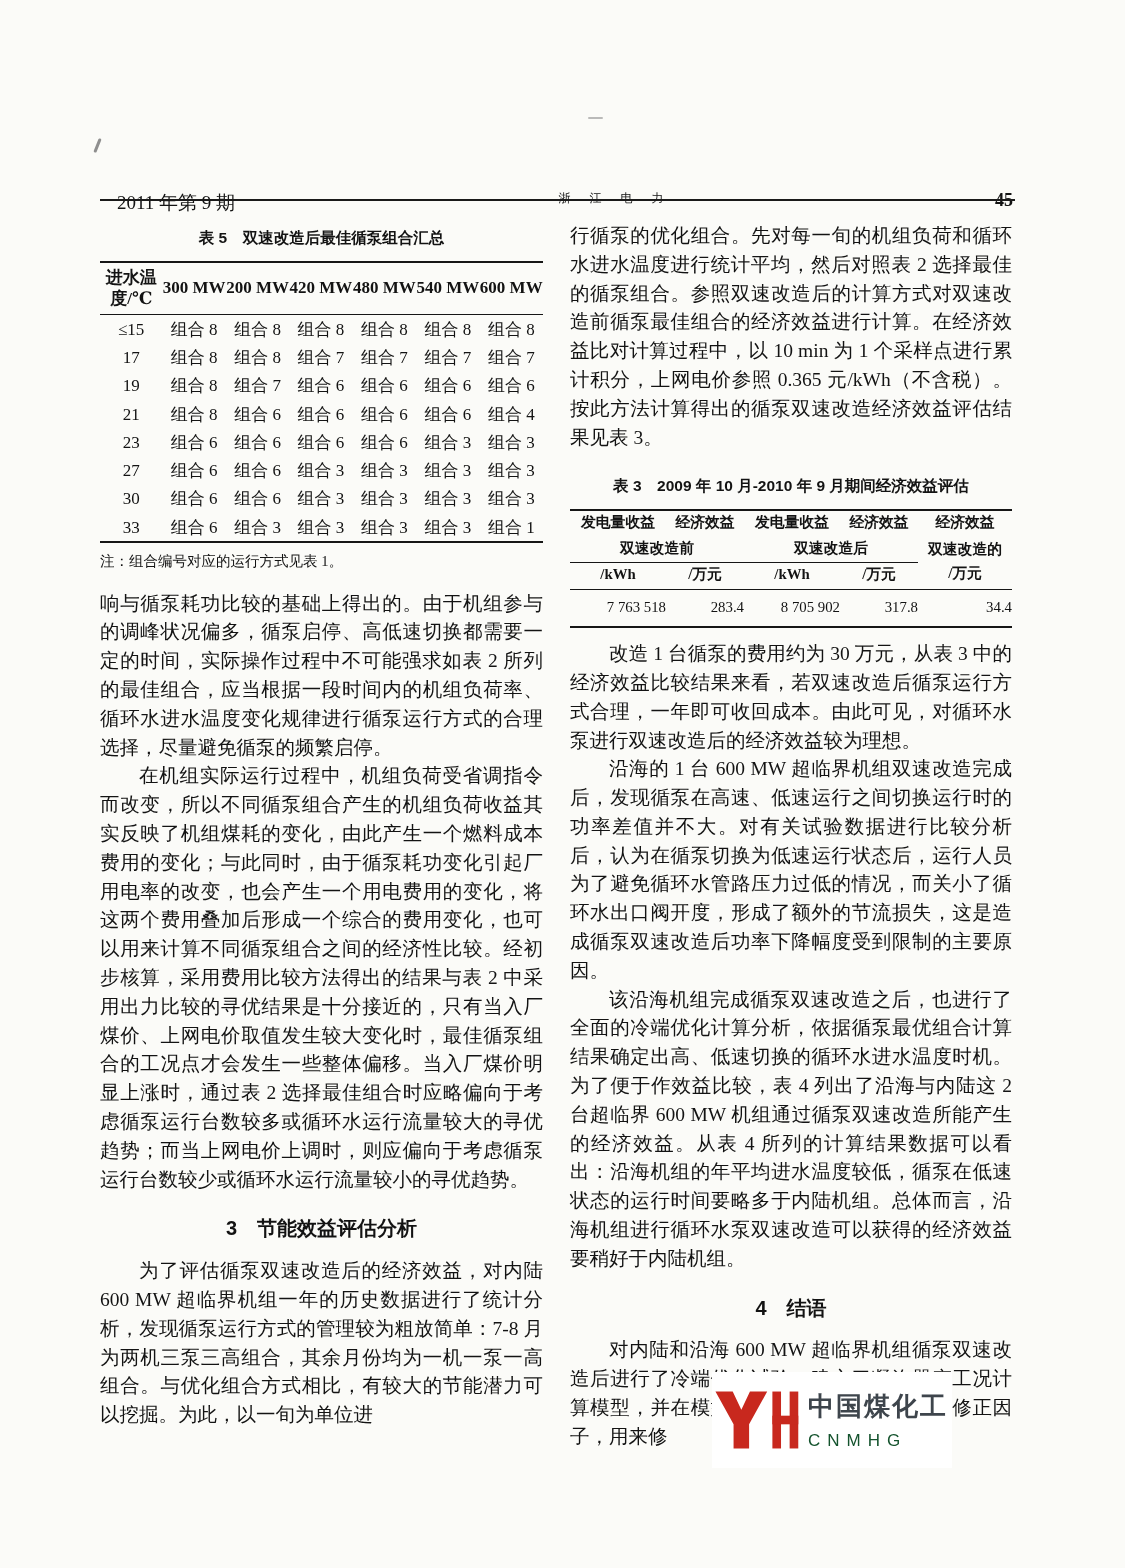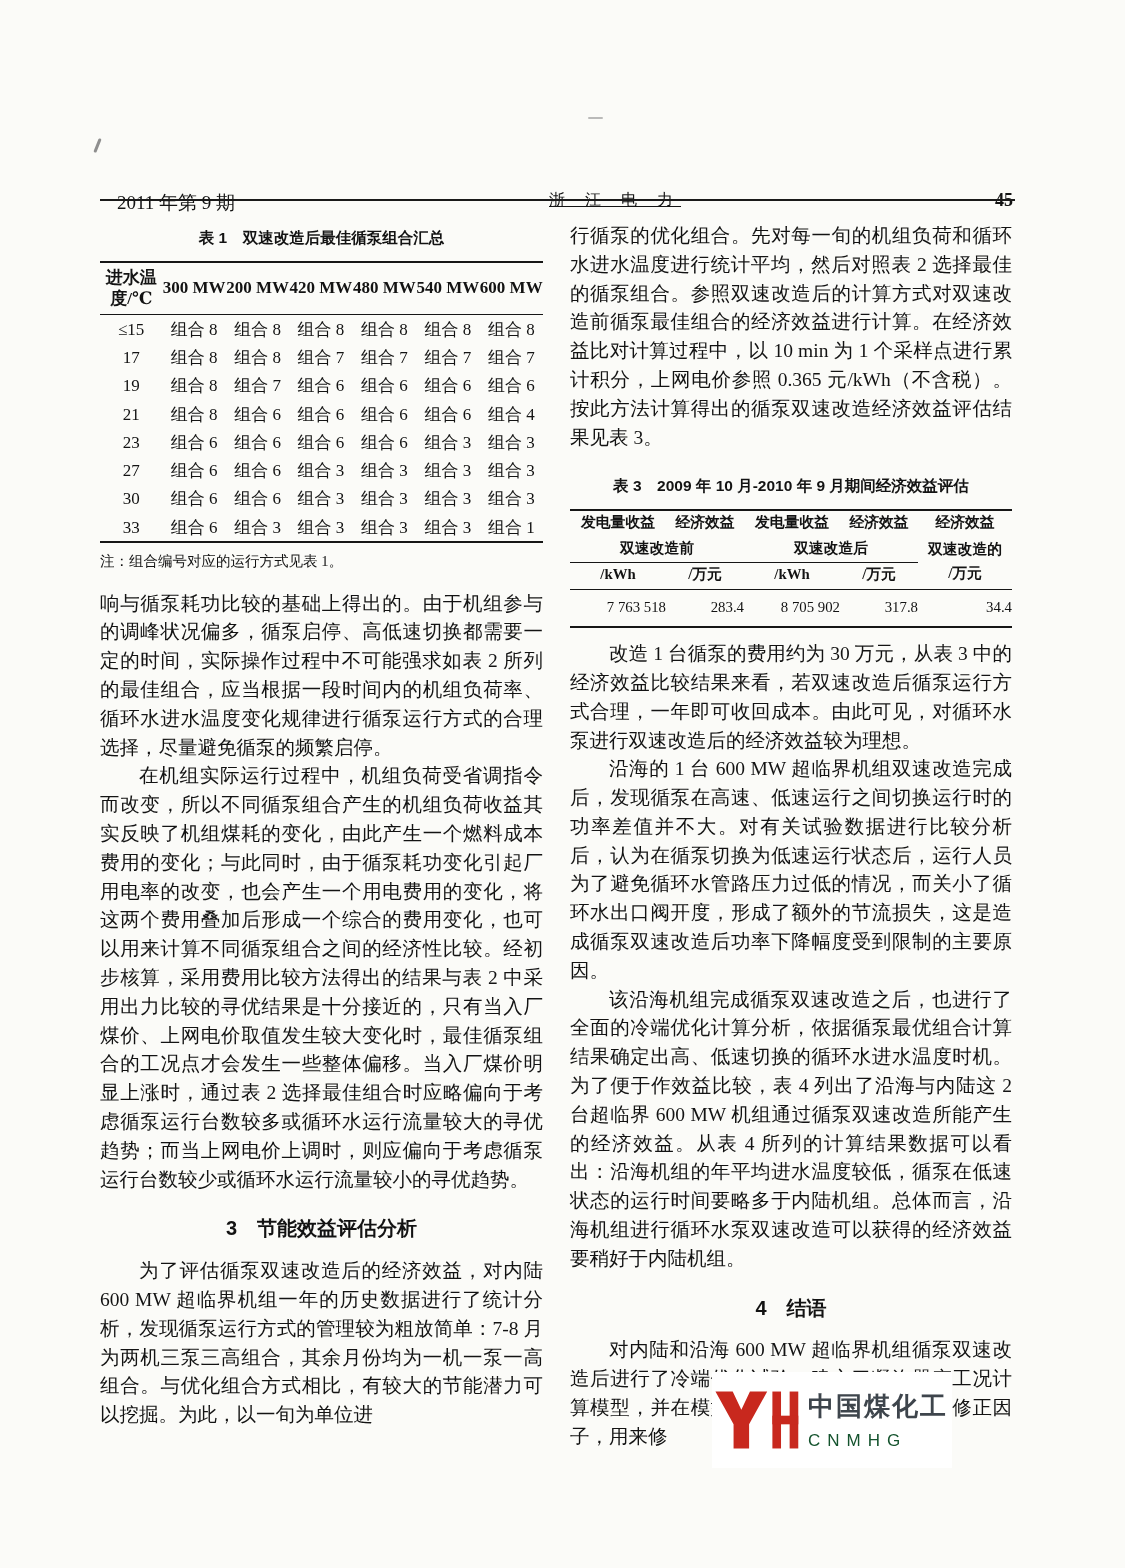--- a/index.html
+++ b/index.html
@@ -19,21 +19,21 @@
   .mark { position:absolute; background:#8f8f8f; border-radius:2px; }
   .mark1 { left:96px; top:138px; width:3px; height:15px; transform:rotate(22deg); }
   .mark2 { left:588px; top:117px; width:15px; height:2px; opacity:.6; }
 
   .header-bar {
     position:absolute; left:117px; right:112px; top:162px;
     display:flex; align-items:flex-start; justify-content:space-between;
     font-size:19px;
     margin-top:28px;
   }
-  .journal-name { letter-spacing:8px; font-size:16px;text-decoration:underline; }
+  .journal-name { letter-spacing:8px; font-size:12px; }
   .page-num { font-weight:bold; font-size:18px; }
   .header-rule {
     position:absolute; left:100px; right:110px; top:199px;
     border-top:2.3px solid #1a1a1a;
   }
 
   .column {
     position:absolute; top:222px;
     font-size:19.5px; line-height:28.8px;
     text-align:justify;
@@ -111,21 +111,21 @@
 
   <div class="header-bar">
     <span class="issue">2011 年第 9 期</span>
     <span class="journal-name">浙 江 电 力</span>
     <span class="page-num">45</span>
   </div>
   <div class="header-rule"></div>
 
   <div class="column col-left">
 
-    <div class="tbl-caption">表 1　双速改造后最佳循泵组合汇总</div>
+    <div class="tbl-caption">表 5　双速改造后最佳循泵组合汇总</div>
 
     <table class="t2">
       <colgroup>
         <col style="width:62px">
         <col style="width:63px">
           <col style="width:63px">
           <col style="width:63px">
         <col style="width:63px">
           <col style="width:63px">
           <col style="width:63px">

